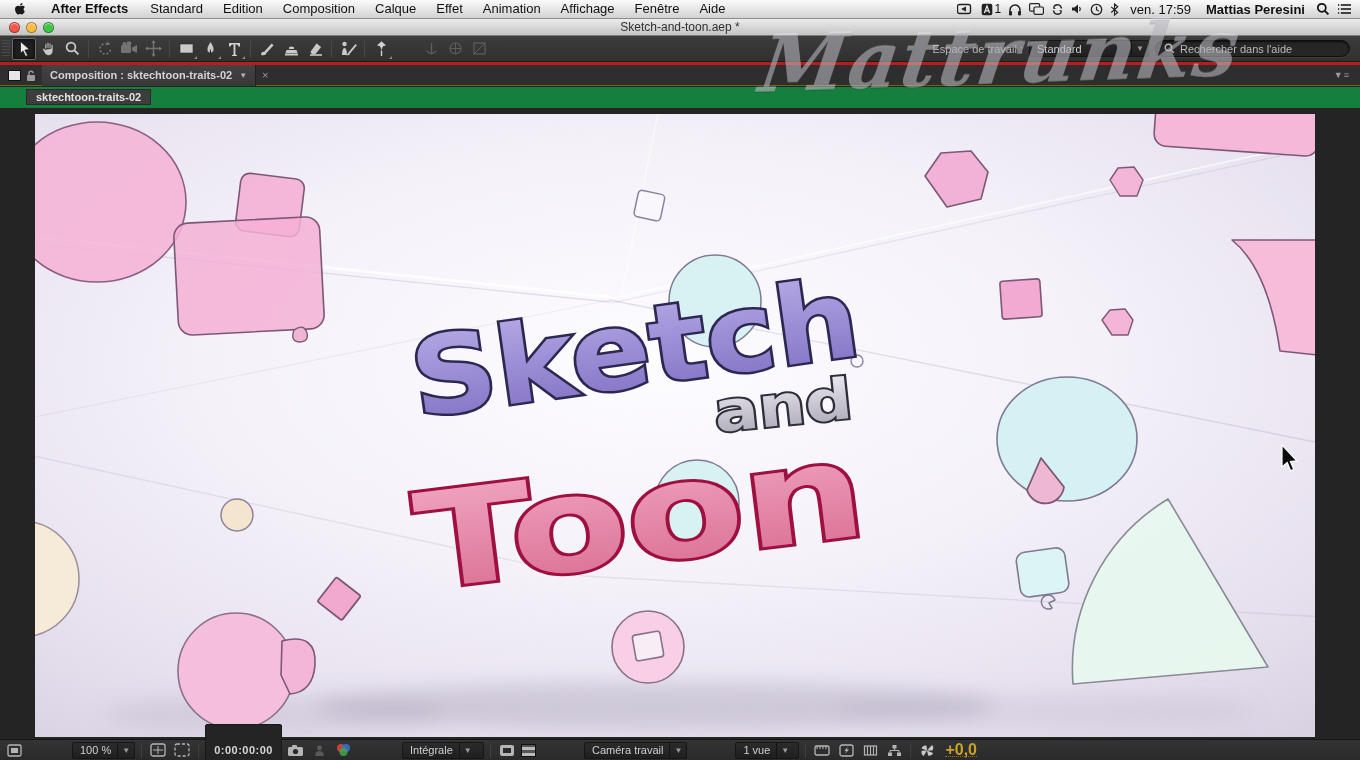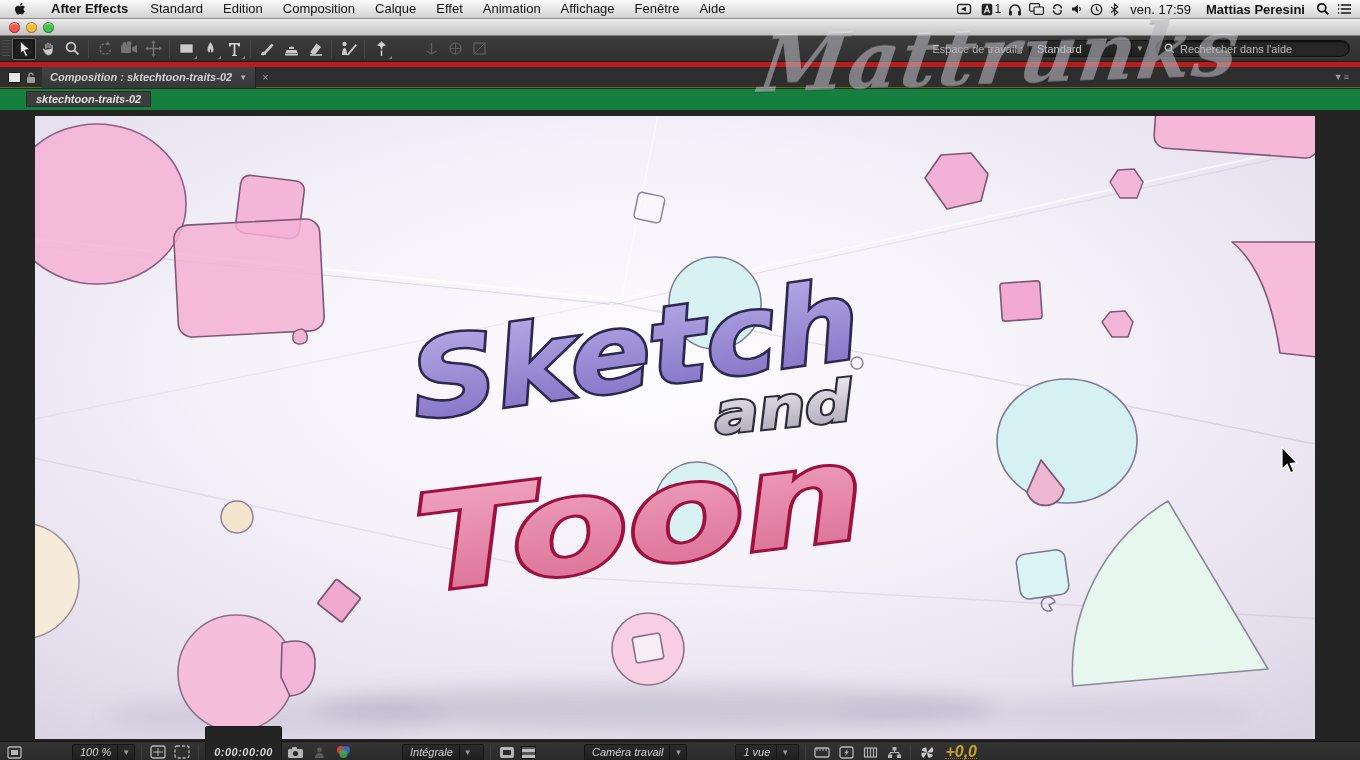--- a/index.html
+++ b/index.html
@@ -53,21 +53,21 @@
   .ws .dropdown { width:120px; justify-content:space-between; }
   .searchbox { width:195px; height:17px; background:#262626; border:1px solid #0e0e0e;
     border-radius:9px; display:flex; align-items:center; padding:0 8px; gap:5px;
     box-shadow:inset 0 1px 2px rgba(0,0,0,.7), 0 1px 0 rgba(255,255,255,.06); }
   .searchbox input { flex:1; background:transparent; border:none; outline:none;
     font-size:11px; color:#cfcfcf; font-family:"Liberation Sans",sans-serif; }
   .searchbox input::placeholder { color:#b9b9b9; opacity:1; }
 
   
   .panel { position:absolute; left:0; top:62px; width:1360px; height:696px;
-    border-top:5px solid #b91c1c; border-bottom:1px solid #6e6016; background:#262626;font-style:italic; }
+    border-top:3px solid #b91c1c; border-bottom:1px solid #6e6016; background:#262626; }
   .tabbar { position:absolute; left:0; top:0; width:100%; height:21px; background:#2e2e2e;
     border-bottom:1px solid #6e6016; display:flex; align-items:center; }
   .tab-thumb { width:13px; height:11px; background:#e6e6e6; border:1px solid #111; margin:0 4px 0 8px; }
   .tab { height:21px; background:linear-gradient(#424242,#383838); display:flex; align-items:center;
     gap:7px; padding:0 8px; color:#d4d4d4; font-size:11px; font-weight:bold;
     border-right:1px solid #1f1f1f; }
   .tab .caret { font-size:8px; color:#b0b0b0; }
   .tab-close { color:#9a9a9a; font-size:11px; padding:0 6px; }
   .panel-menu { margin-left:auto; color:#9a9a9a; font-size:9px; letter-spacing:1px; padding-right:10px; }
 
@@ -197,20 +197,21 @@
         </span>
     </span>
   </div>
 
   <div class="titlebar">
     <div class="lights">
       <span class="light r"></span>
       <span class="light y"></span>
       <span class="light g"></span>
     </div>
+    <div class="win-title">Sketch-and-toon.aep *</div>
   </div>
 
   <div class="ae-toolbar">
     <span class="grip"></span>
     <span class="tool active">
         <svg width="16" height="17" viewBox="0 0 16 17">
           <path d="M4.5 1.5l9 8-4.6.6 2.8 5.3-2.2 1-2.5-5.5-2.5 2.6z" fill="#ececec" stroke="#111" stroke-width=".7"></path>
         </svg>
       </span>
     <span class="tool">

